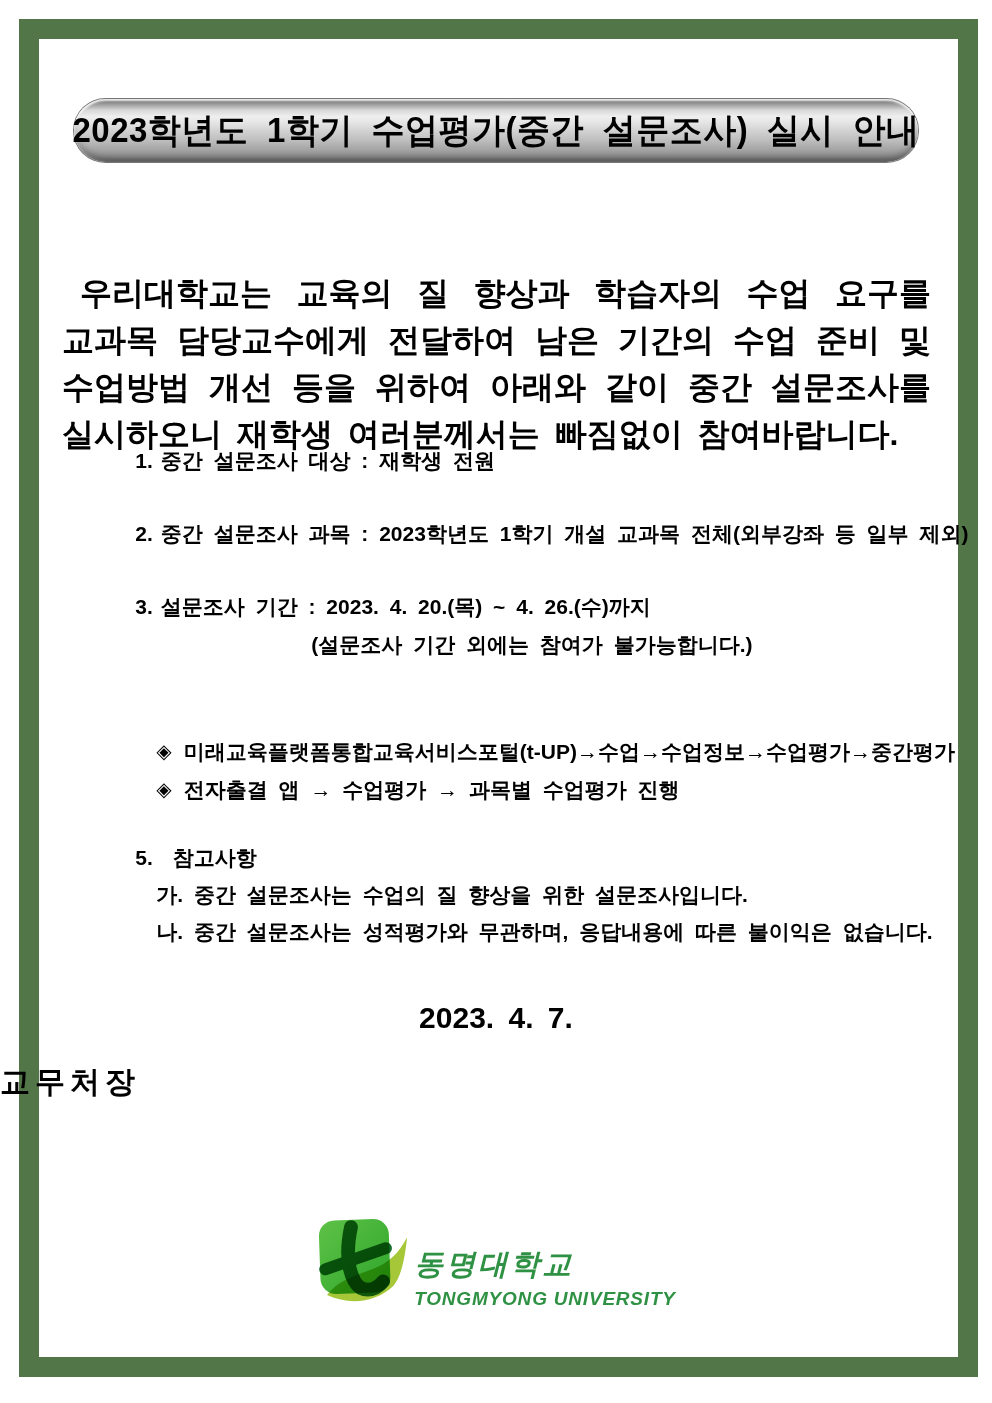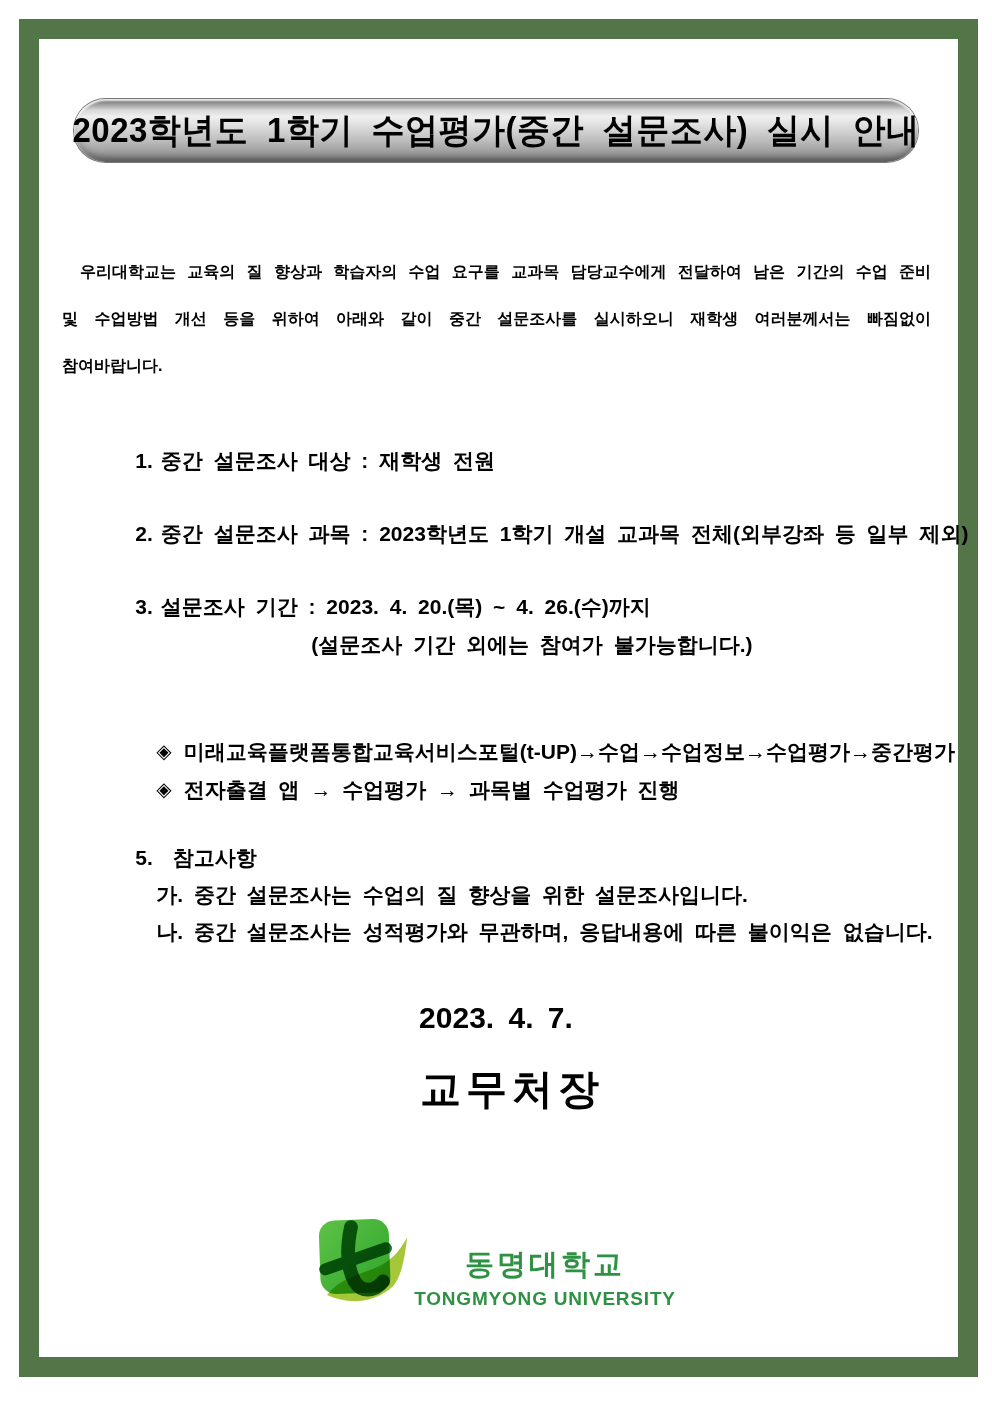--- a/index.html
+++ b/index.html
@@ -31,46 +31,46 @@
                 inset 2px 0 3px rgba(255,255,255,0.4),
                 0 0 0 1px #777;
     display:flex; align-items:center; justify-content:center;
   }
   .banner-text {
     font-size:33px; font-weight:800; letter-spacing:0.5px; word-spacing:9px;
     white-space:pre; transform:scaleY(1.05);
   }
 
   .para {
-    position:absolute; left:62px; top:248px; width:869px;
-    font-size:16px; font-weight:700; line-height:47px;
+    position:absolute; left:62px; top:270px; width:869px;
+    font-size:32px; font-weight:700; line-height:47px;
     text-align:justify; text-align-last:left;
     word-break:keep-all; word-spacing:6px; text-indent:18px;
   }
 
   .line { position:absolute; white-space:pre; font-weight:700; font-size:21px; word-spacing:5px; }
   .num { display:inline-block; margin-right:8px; }
   .num-wide { margin-right:20px; }
   .bullet-icon { display:inline-block; margin-right:12px; font-size:20px; position:relative; top:-1px; }
 
   .date-line {
     position:absolute; left:0; top:1001px; width:100%;
     text-align:center; font-size:30px; font-weight:700; word-spacing:6px; white-space:pre;
   }
   .signature {
     position:absolute; left:0; top:1062px; width:100%;
-    text-align:center; font-size:41px; font-weight:800; letter-spacing:5px; white-space:pre;padding-left:32px;
+    font-size:30px; font-weight:800; letter-spacing:5px; white-space:pre;
   }
 
   .logo-row {
     position:absolute; left:0; top:1210px; width:100%;
     display:flex; align-items:center; justify-content:center; gap:6px;
   }
   .logo-mark { width:92px; height:104px; flex:0 0 auto; }
-  .logo-texts { display:flex; flex-direction:column; align-items:center; padding-top:30px; }
+  .logo-texts { display:flex; flex-direction:column; align-items:flex-start; padding-top:30px;font-style:italic; }
   .logo-kor { font-size:29px; font-weight:800; color:#2f9143; letter-spacing:3px; white-space:pre; }
   .logo-eng { font-size:19px; font-weight:800; color:#2f9143; letter-spacing:0.8px; margin-top:3px; white-space:pre; }
 </style>
 </head>
 <body>
 
 <div class="page">
 
   <div class="frame"></div>
 

